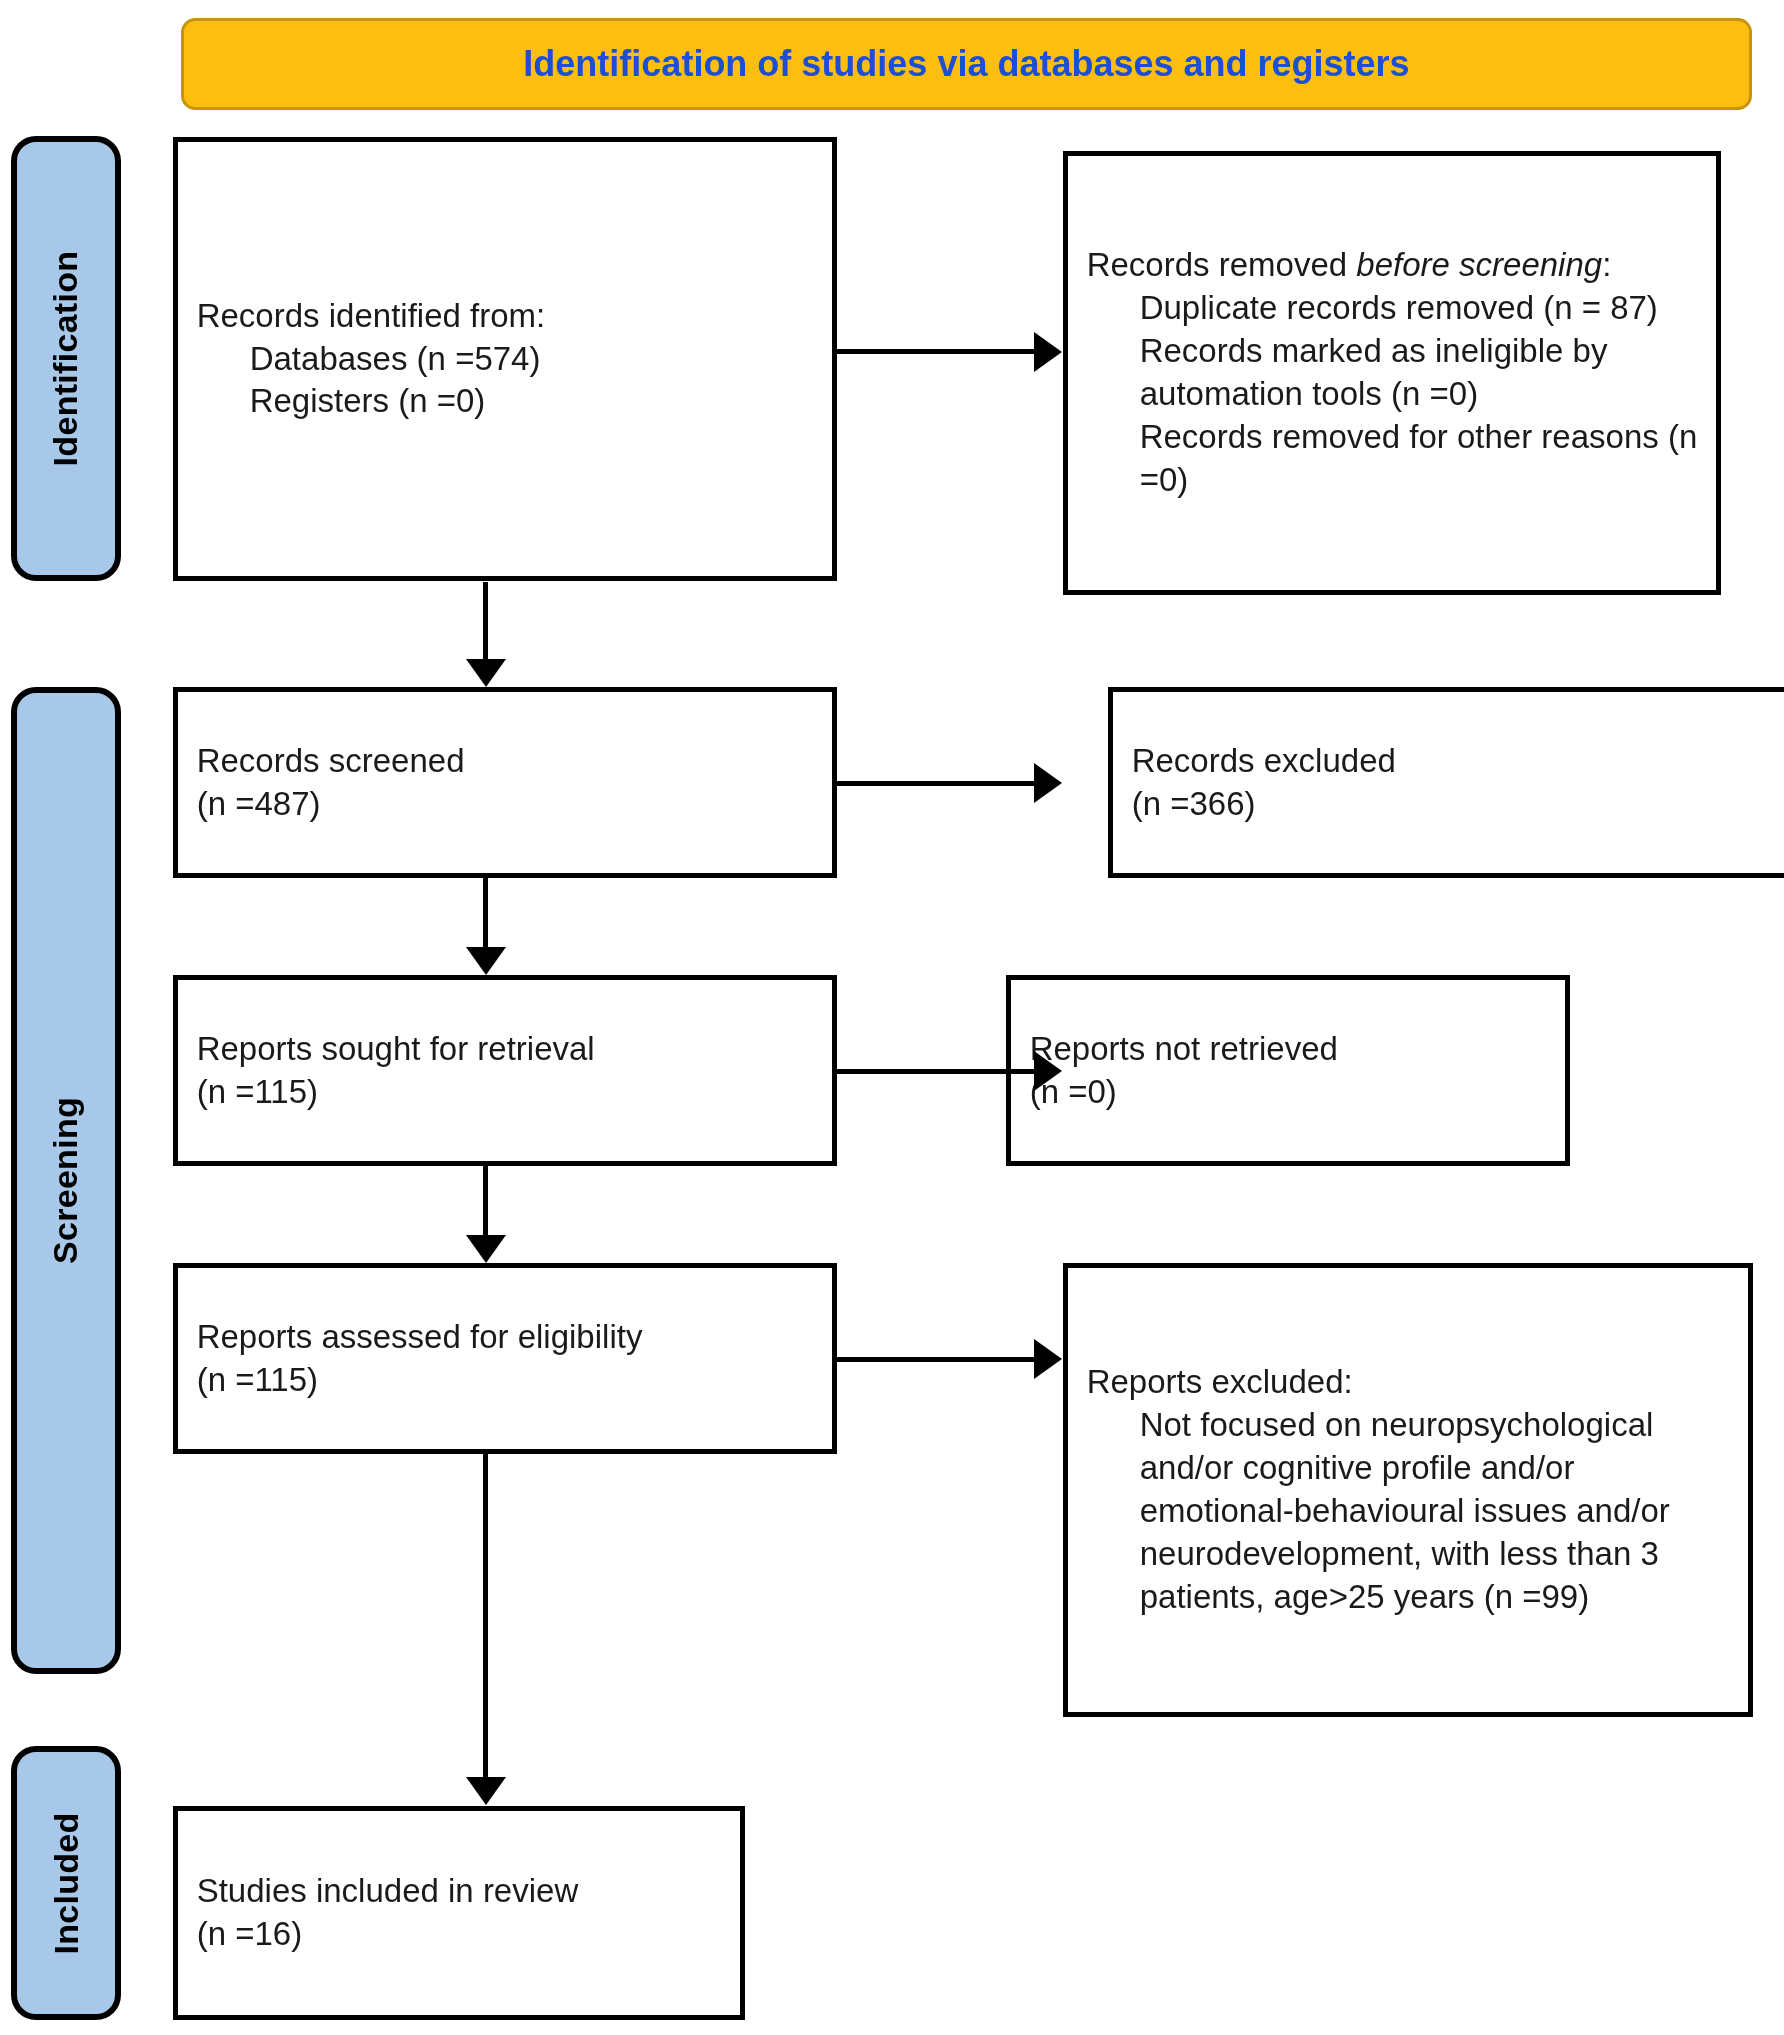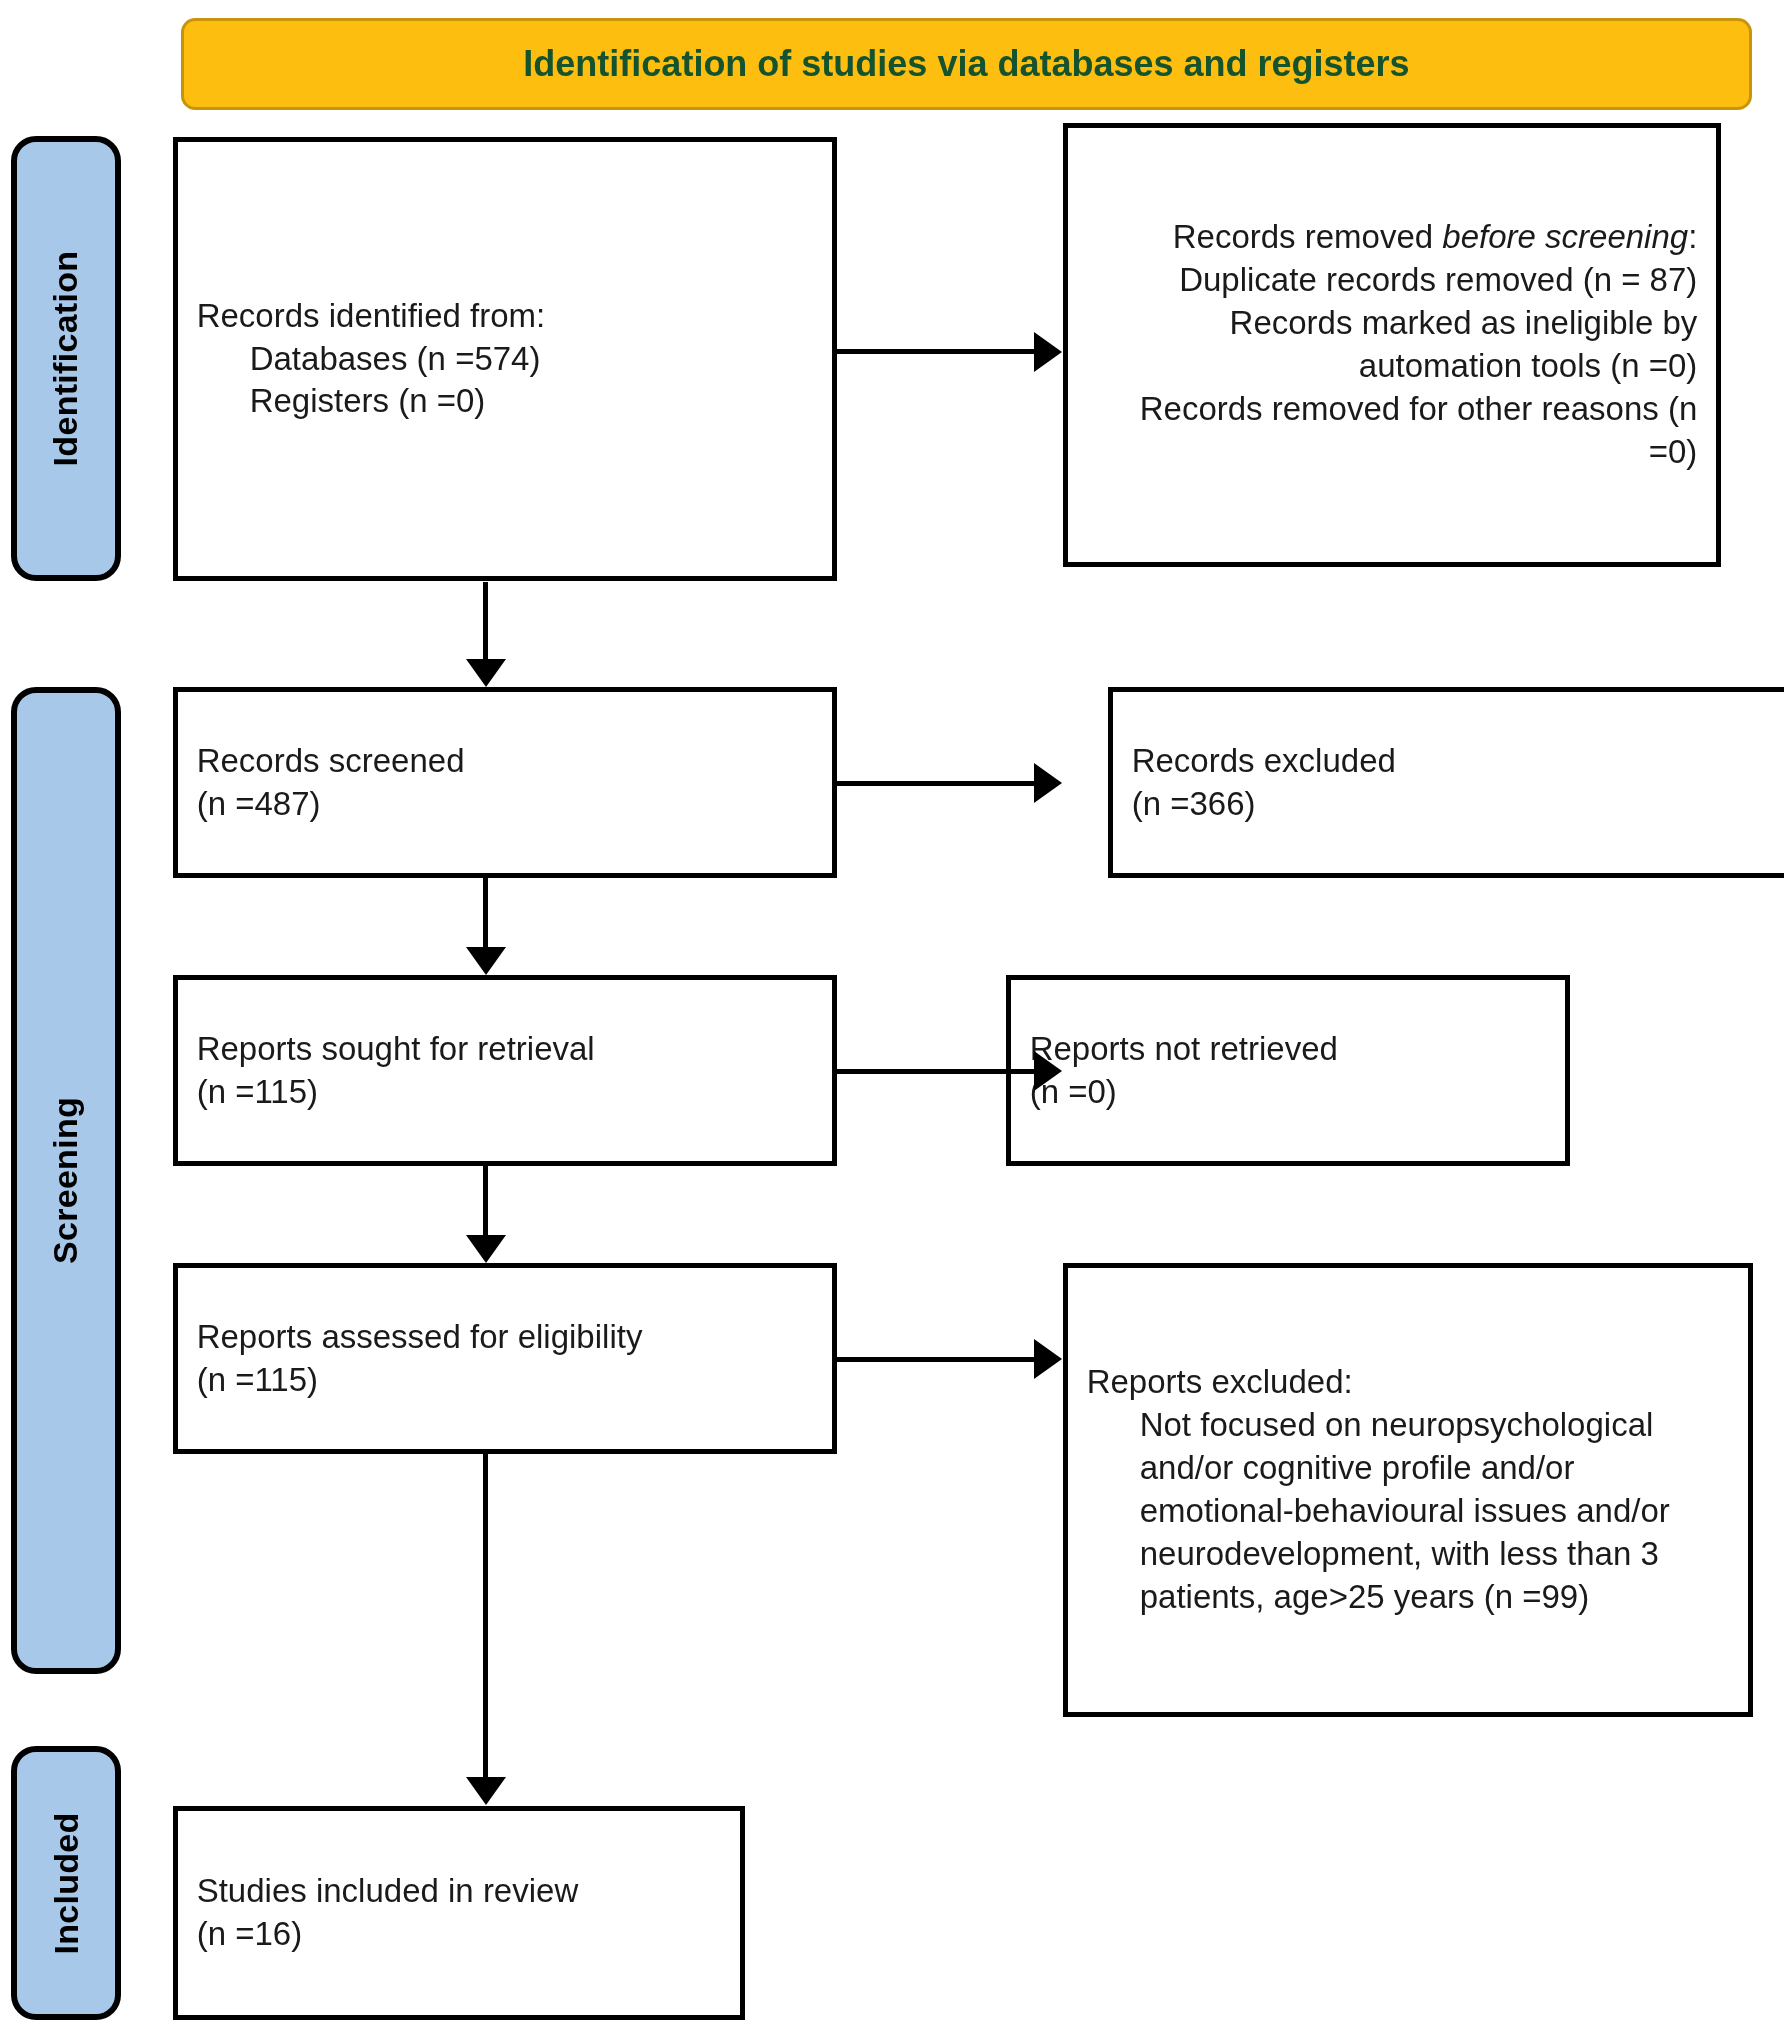--- a/index.html
+++ b/index.html
@@ -14,21 +14,21 @@
   .banner{
     position:absolute;
     left:181px;top:17.6px;width:1571px;height:92px;
     background:#FDBE0F;
     border:3.8px solid #C8940C;
     border-radius:14.3px;
     box-sizing:border-box;
     display:flex;align-items:center;justify-content:center;
   }
   .banner-title{
-    font-size:36px;font-weight:bold;color:#14532d;
+    font-size:36px;font-weight:bold;color:#1d4ed8;
     letter-spacing:0px;line-height:1.1;text-align:right;
   }
 
   
   .pill{
     position:absolute;
     background:#A7C8E8;
     border:6px solid #000000;
     border-radius:25px;
     box-sizing:border-box;
@@ -55,21 +55,21 @@
   .box-text{
     padding:0 18.7px;
     font-size:33px;line-height:1.30;color:#1a1a1a;
     width:100%;
   }
   .ind-wrap{display:block;padding-left:53px;}
   em{font-style:italic;}
 
   
   #box-identified   {left:173px; top:137px;  width:664px; height:444px;}
-  #box-removed      {left:1063px;top:123px;  width:658px; height:444px;text-align:right;}
+  #box-removed      {left:1063px;top:151px;  width:658px; height:444px;}
   #box-screened     {left:173px; top:687px; width:664px; height:191px;}
   #box-excluded     {left:1063px;top:687px; width:690px; height:191px;margin-left:45px;}
   #box-sought       {left:173px; top:975px; width:664px; height:191px;}
   #box-notretrieved {left:1006px;top:975px; width:564px; height:191px;}
   #box-assessed     {left:173px; top:1263px; width:664px; height:191px;}
   #box-repexcluded  {left:1063px;top:1263px; width:690px; height:454px;}
   #box-included     {left:173px; top:1806px; width:572px; height:214px;}
 
   
   .vline{position:absolute;width:5px;background:#000000;}

